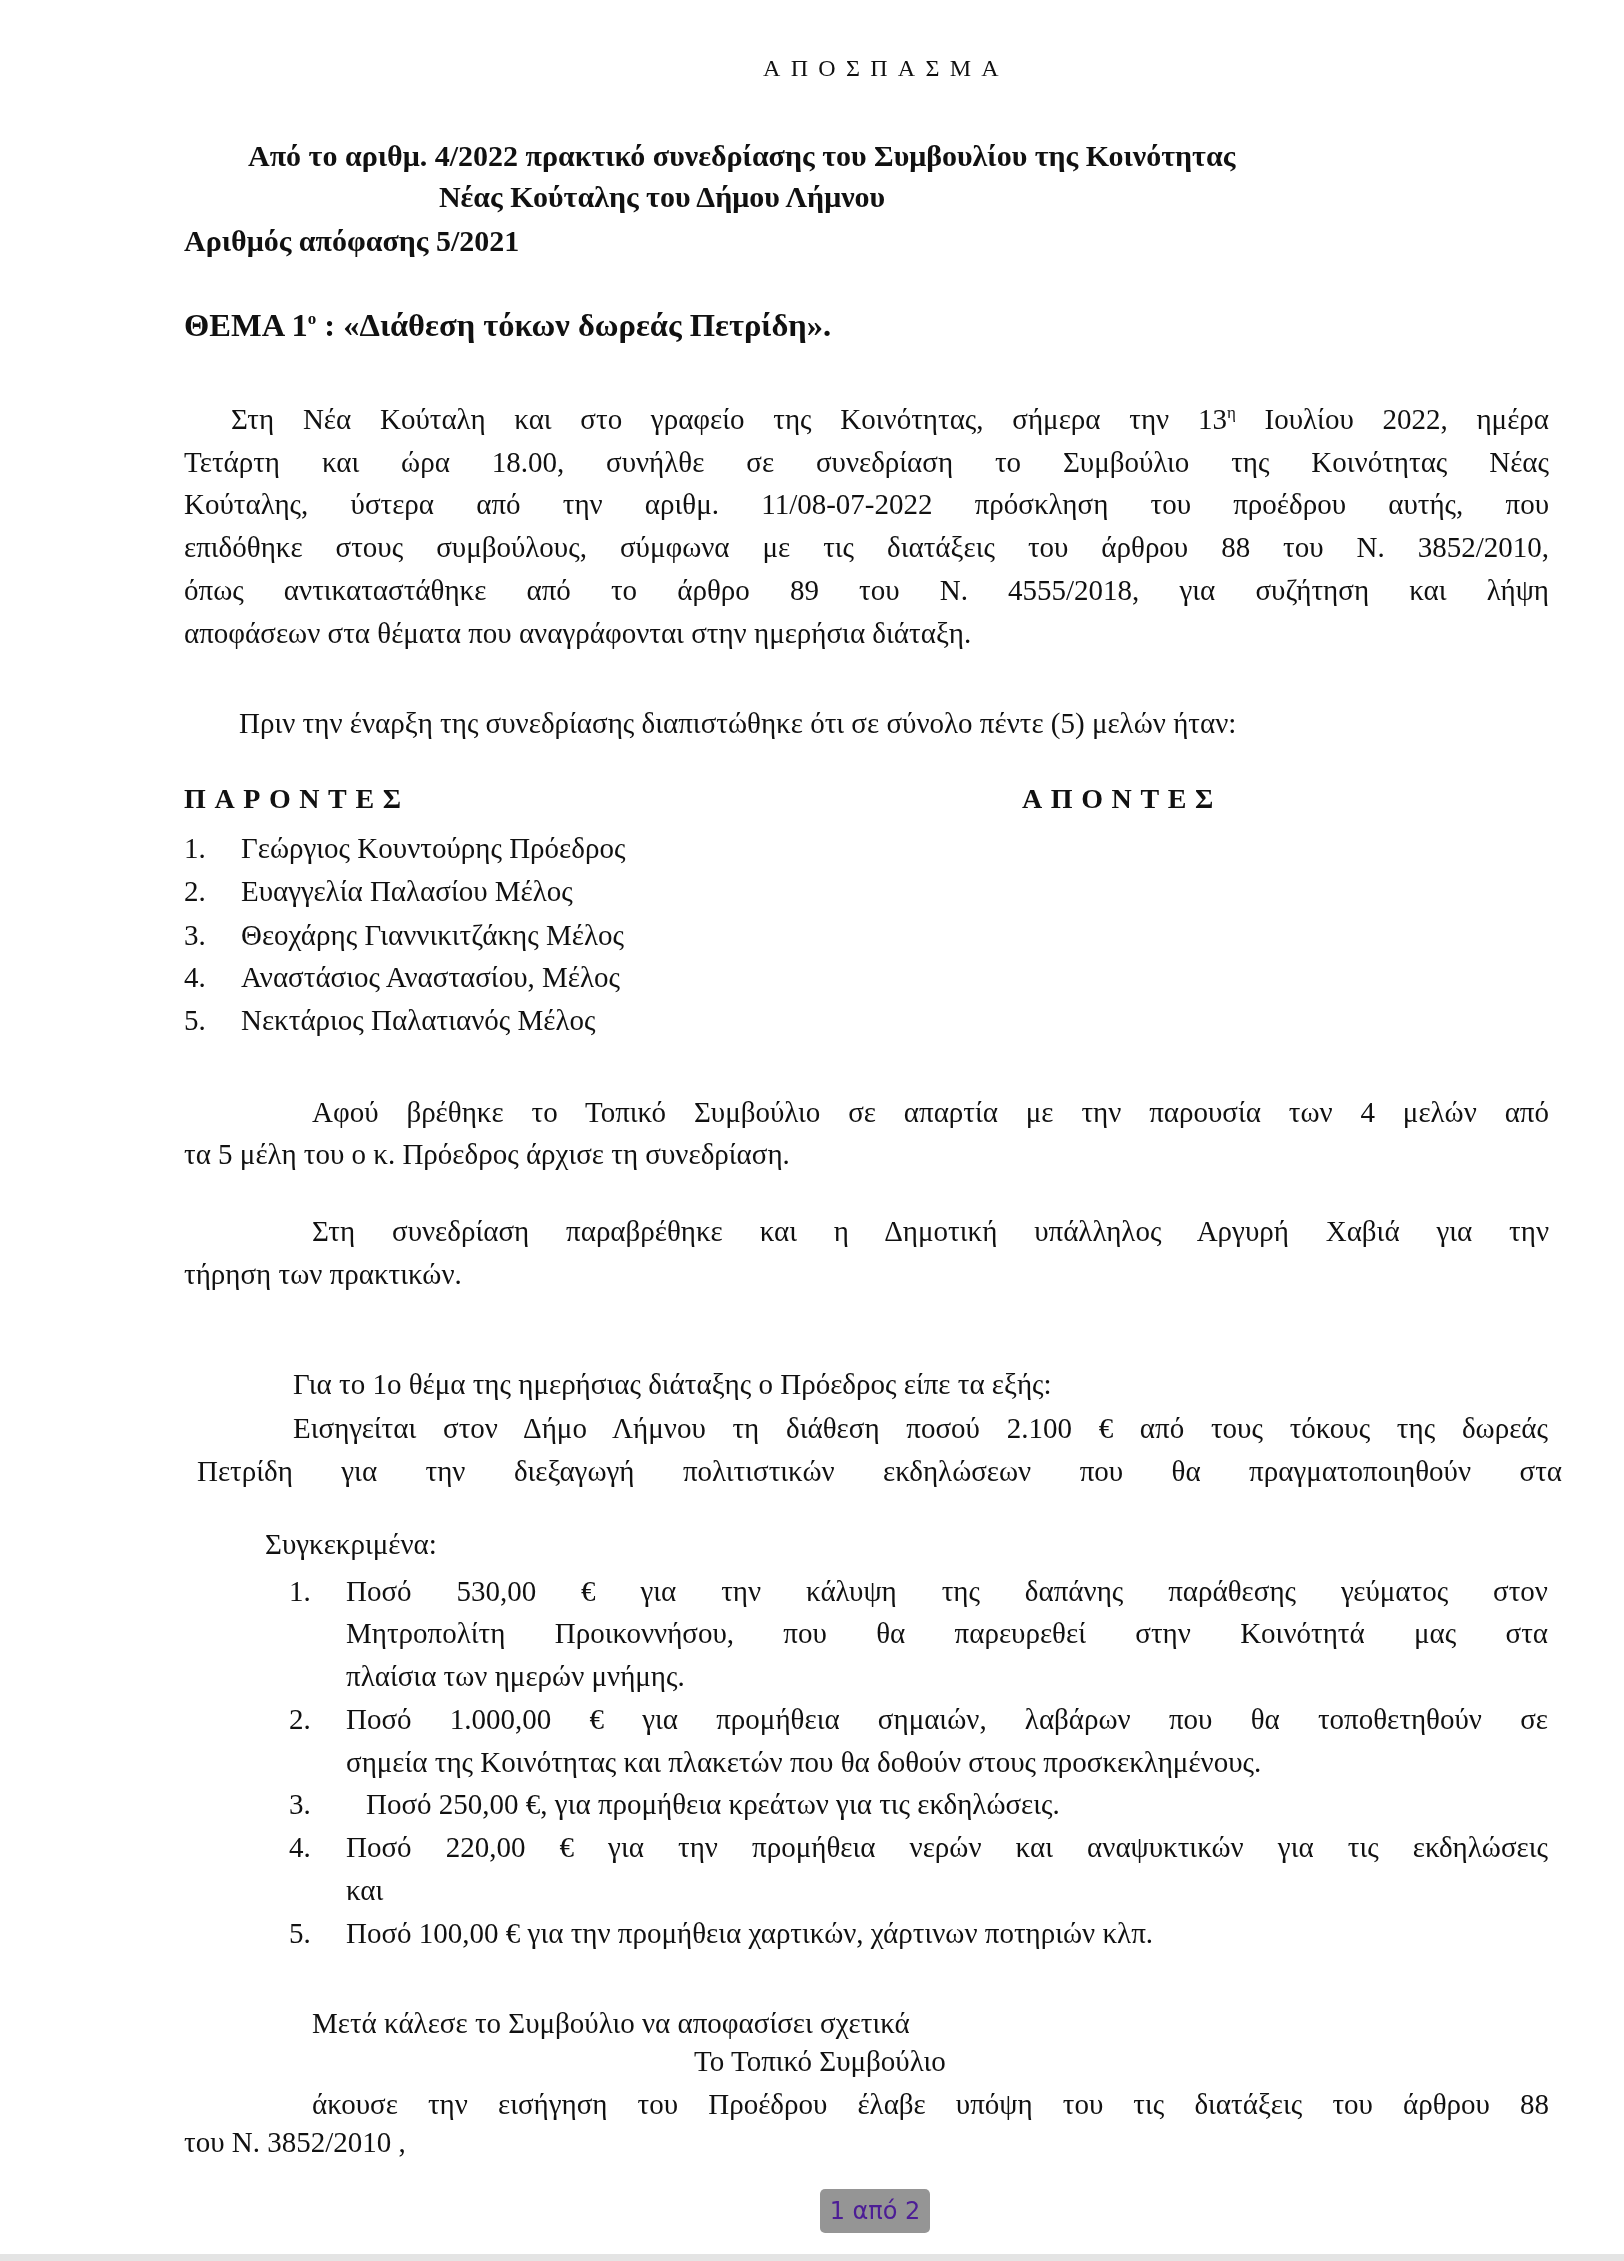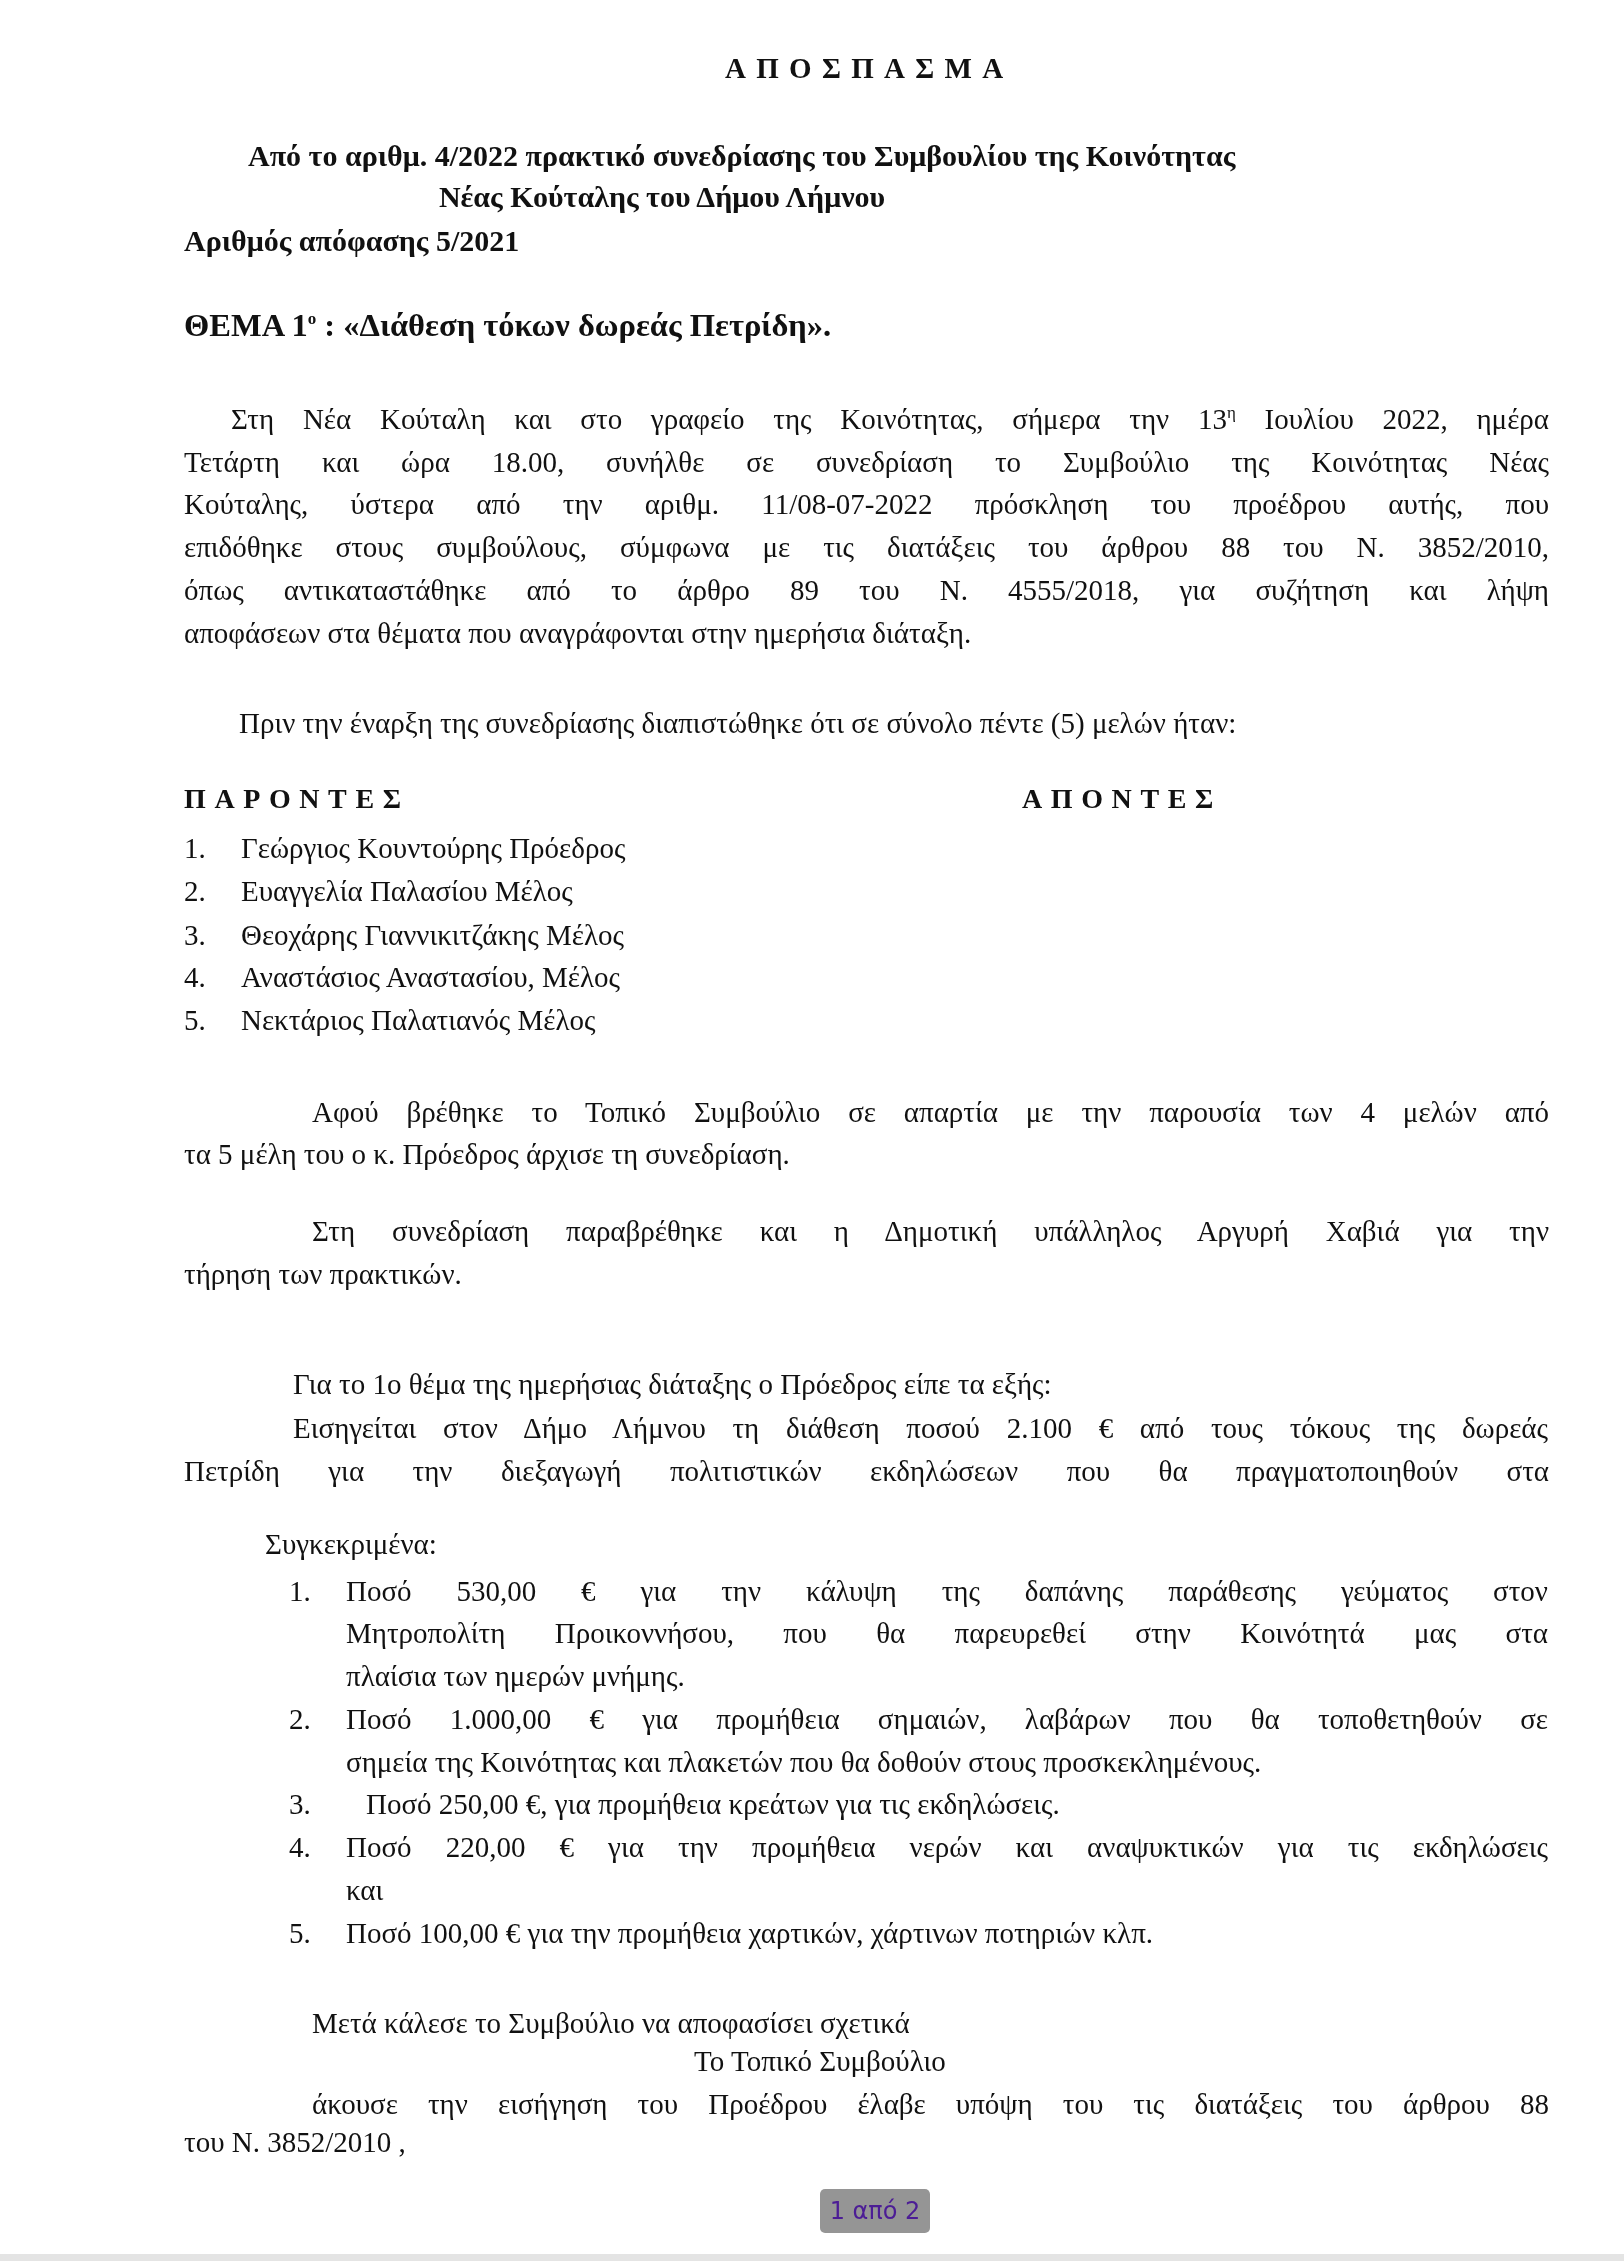--- a/index.html
+++ b/index.html
@@ -4,21 +4,21 @@
 <style>
   html, body { margin: 0; padding: 0; }
   body {
     width: 1625px; height: 2261px; background: #ffffff; position: relative; overflow: hidden;
     font-family: "Liberation Serif", "DejaVu Serif", serif; color: #111111;
   }
   .page { position: absolute; left: 0; top: 0; width: 1625px; height: 2254px; background: #ffffff; }
   .bottom-band { position: absolute; left: 0; top: 2254px; width: 1625px; height: 6.8px; background: #e4e4e4; }
   .ln { position: absolute; white-space: nowrap; font-size: 29px; line-height: 34px; }
   .jst { text-align: justify; text-align-last: justify; white-space: normal; }
-  .title { font-size: 29px; font-weight: bold; letter-spacing: 10.3px; }
+  .title { font-size: 24px; font-weight: normal; letter-spacing: 10.3px; margin-left: 38px; }
   .caps { font-size: 28px; font-weight: bold; letter-spacing: 8.6px; }
   .hd { font-size: 30px; font-weight: bold; }
   .sup { font-size: 17px; vertical-align: super; line-height: 0; }
   .num { position: absolute; }
   .badge {
     position: absolute; left: 820px; top: 2189px; width: 110px; height: 44px;
     background: #959595; border-radius: 5.1px; color: #4c1d95;
     font-family: "DejaVu Sans", "Liberation Sans", sans-serif; font-size: 24px;
     line-height: 44px; text-align: center;
   }
@@ -69,21 +69,21 @@
   </div>
 
   <div class="ln jst" style="left:312px; width:1237px; top:1095px;">Αφού βρέθηκε το Τοπικό Συμβούλιο σε απαρτία με την παρουσία των 4 μελών από</div>
   <div class="ln" style="left:184px; top:1137px;">τα 5 μέλη του  ο κ. Πρόεδρος άρχισε τη συνεδρίαση.</div>
 
   <div class="ln jst" style="left:312px; width:1237px; top:1214px;">Στη συνεδρίαση παραβρέθηκε και η Δημοτική υπάλληλος Αργυρή Χαβιά για την</div>
   <div class="ln" style="left:184px; top:1257px;">τήρηση των πρακτικών.</div>
 
   <div class="ln" style="left:293px; top:1367px;">Για το 1ο θέμα της ημερήσιας διάταξης ο Πρόεδρος είπε τα εξής:</div>
   <div class="ln jst" style="left:293px; width:1255px; top:1411px;">Εισηγείται στον Δήμο Λήμνου τη διάθεση ποσού 2.100 € από τους τόκους της δωρεάς</div>
-  <div class="ln jst" style="left:184px; width:1365px; top:1454px;">Πετρίδη για την διεξαγωγή πολιτιστικών εκδηλώσεων που θα πραγματοποιηθούν στα</div>
+  <div class="ln jst" style="left:197px; width:1365px; top:1454px;">Πετρίδη για την διεξαγωγή πολιτιστικών εκδηλώσεων που θα πραγματοποιηθούν στα</div>
 
   <div class="ln" style="left:265px; top:1527px;">Συγκεκριμένα:</div>
 
   <div class="ln" style="left:289px; top:1574px;">1.</div>
   <div class="ln jst" style="left:346px; width:1202px; top:1574px;">Ποσό 530,00 € για την κάλυψη της δαπάνης παράθεσης γεύματος στον</div>
   <div class="ln jst" style="left:346px; width:1202px; top:1616px;">Μητροπολίτη Προικοννήσου, που θα παρευρεθεί στην Κοινότητά μας στα</div>
   <div class="ln" style="left:346px; top:1659px;">πλαίσια των ημερών μνήμης.</div>
 
   <div class="ln" style="left:289px; top:1702px;">2.</div>
   <div class="ln jst" style="left:346px; width:1202px; top:1702px;">Ποσό 1.000,00 € για προμήθεια  σημαιών, λαβάρων που θα τοποθετηθούν σε</div>

